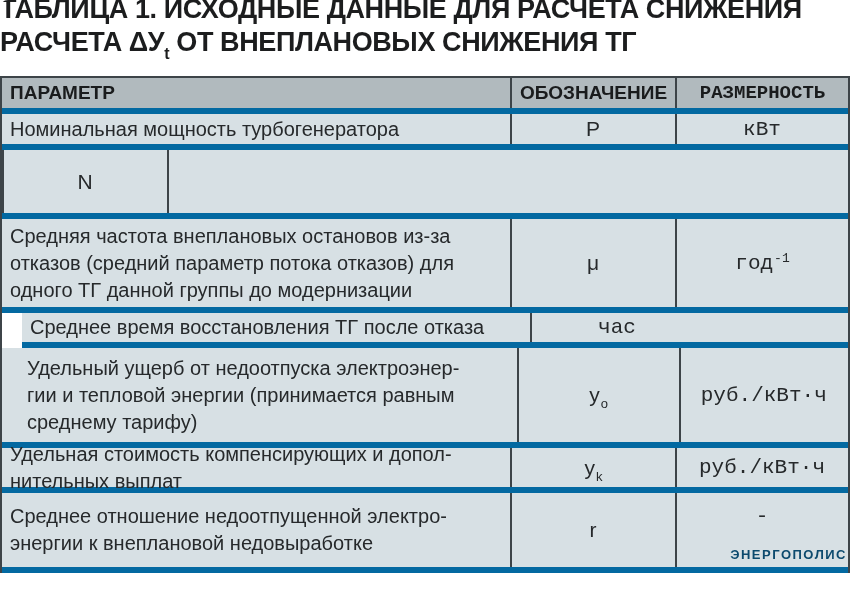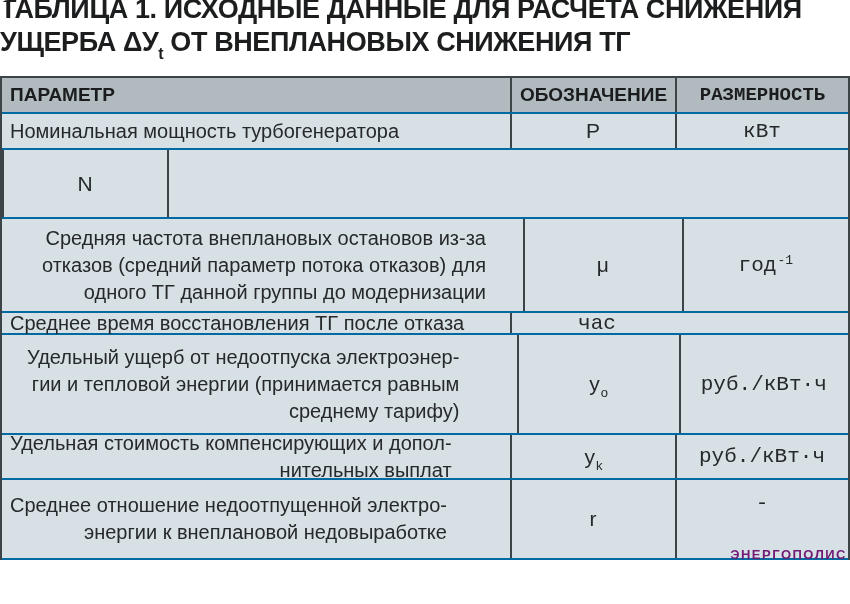--- a/index.html
+++ b/index.html
@@ -39,22 +39,21 @@
     top: 76px;
     left: 0;
     width: 850px;
     border-top: 2px solid #3d4448;
     border-left: 2px solid #3d4448;
     border-right: 2px solid #3d4448;
   }
   .row {
     display: flex;
     background: #d7e0e4;
-    border-bottom: 2px solid #0369a1;
-    text-align: right;
+    border-bottom: 6px solid #0369a1;
   }
   .thead .row { background: #b1babe; height: 36px; }
   .c1 { width: 508px; display: flex; align-items: center; padding: 5px 10px 5px 8px; }
   .c2 { width: 165px; display: flex; align-items: center; justify-content: center; border-left: 2px solid #3d4448; }
   .c3 { width: 173px; display: flex; align-items: center; justify-content: center; border-left: 2px solid #3d4448; font-family: Liberation Mono, monospace; }
   .thead .c1, .thead .c2, .thead .c3 {
     font-weight: 700;
     font-size: 19px;
     color: #1a1c1d;
     letter-spacing: 0;
@@ -74,46 +73,46 @@
   .sup {
     display: inline-block;
     font-size: 13px;
     transform: translateY(-7px);
     margin-left: 1px;
   }
   
   .r0 { height: 36px; }
   .r1 { height: 69px; }
   .r2 { height: 36px; }
-  .r3 { height: 94px; padding-left: 32px; }
-  .r4 { height: 22px; }
+  .r3 { height: 94px; }
+  .r4 { height: 35px; margin-left: 20px; }
   .r5 { height: 100px; padding-left: 17px; }
   .r6 { height: 45px; }
   .r7 { height: 80px; }
   
   .tbody .row:last-child .c3 { align-items: flex-start; padding-top: 12px; }
   
   .watermark {
     position: absolute;
     right: 3px;
     top: 547px;
     font-size: 13px;
     font-weight: 700;
     letter-spacing: 1.5px;
-    color: #701a75;
+    color: #0c4a6e;
   }
 </style>
 </head>
 <body>
 
 <div class="page">
 
   <div class="title">
     <div>ТАБЛИЦА 1. ИСХОДНЫЕ ДАННЫЕ ДЛЯ РАСЧЕТА СНИЖЕНИЯ</div>
-    <div><span>УЩЕРБА ΔУ</span><span class="t-sub">t</span><span> ОТ ВНЕПЛАНОВЫХ СНИЖЕНИЯ ТГ</span></div>
+    <div><span>РАСЧЕТА ΔУ</span><span class="t-sub">t</span><span> ОТ ВНЕПЛАНОВЫХ СНИЖЕНИЯ ТГ</span></div>
   </div>
 
   <div class="table">
     <div class="thead">
       <div class="row">
         <div class="c1">ПАРАМЕТР</div>
         <div class="c2">ОБОЗНАЧЕНИЕ</div>
         <div class="c3">РАЗМЕРНОСТЬ</div>
       </div>
     </div>

